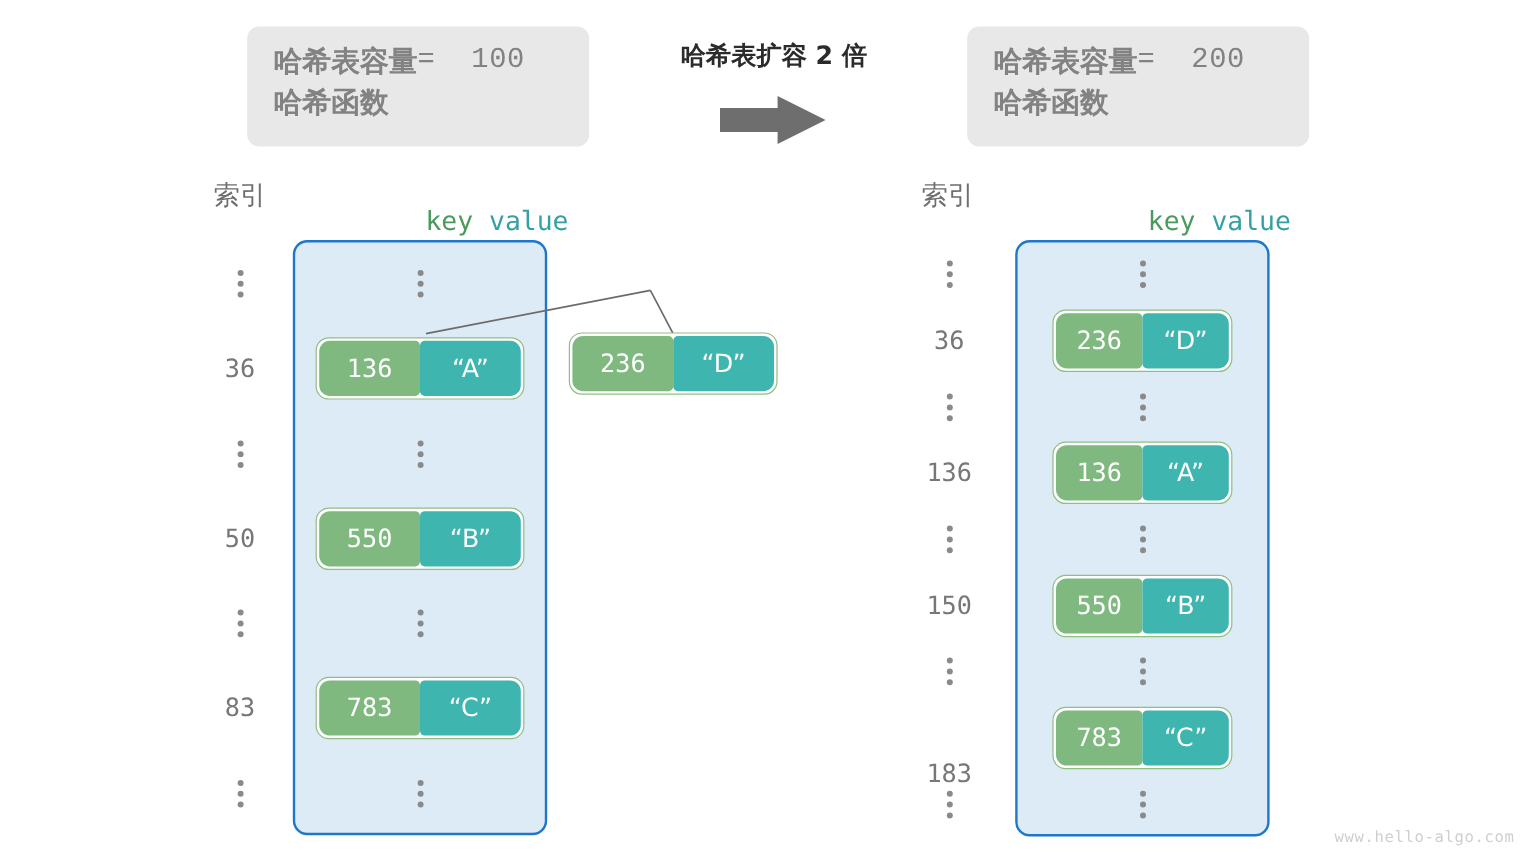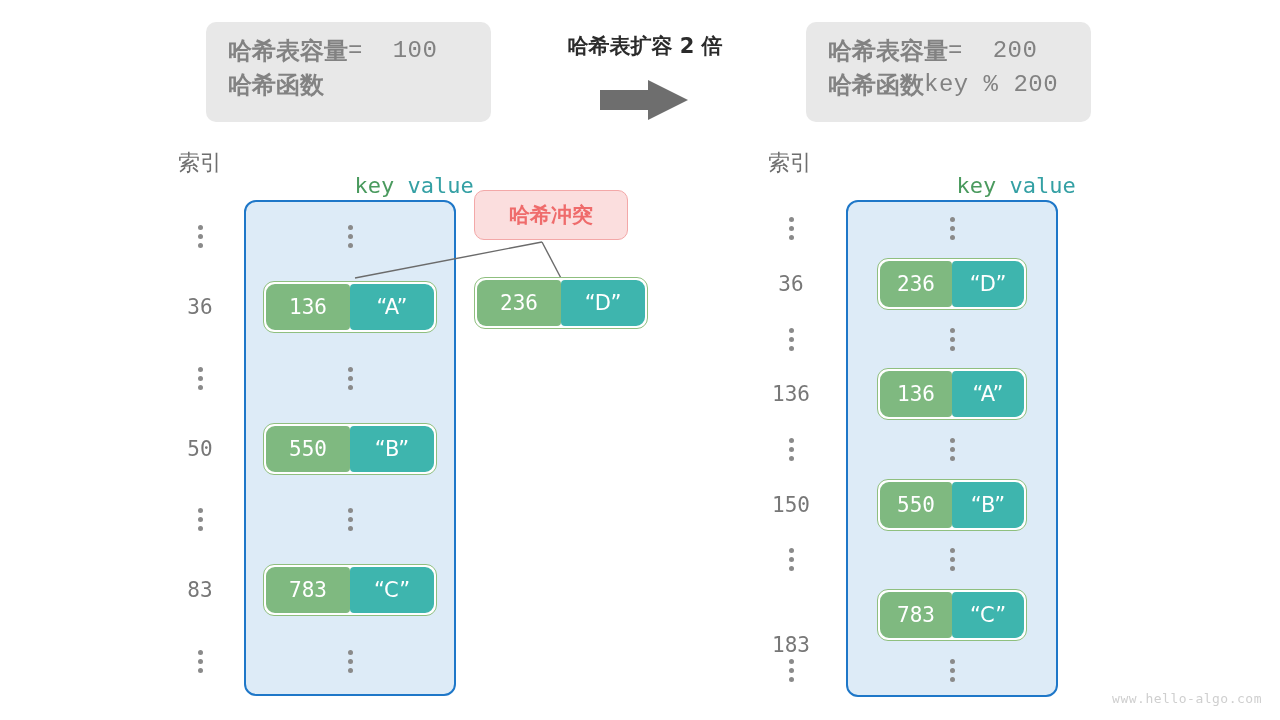--- a/index.html
+++ b/index.html
@@ -111,21 +111,20 @@
     <polygon points="0,12 48,12 48,2 88,22 48,42 48,32 0,32" fill="#6e6e6e"></polygon>
   </svg>
 
   <div class="info-box" id="info-right">
     <div class="info-line">
       <span class="cn">哈希表容量</span>
       <span class="mono">=  200</span>
     </div>
     <div class="info-line">
       <span class="cn">哈希函数</span>
-      <span class="mono">key % 200</span>
     </div>
   </div>
 
   <div class="table-block" id="before-table">
     <div class="col-head head-index" style="left:172px;top:148px;width:56px;text-align:center;">索引</div>
     <div class="col-head head-kv" style="left:275px;top:148px;white-space:pre;">
       <span class="k">key</span><span> </span><span class="v">value</span>
     </div>
     <div class="bucket-panel" id="before-panel" style="left:244px;top:200px;width:212px;height:496px;"></div>
     <div class="rows" id="before-rows">
@@ -202,21 +201,20 @@
         <div class="row" style="left: 244px; width: 212px; top: 635.2px; height: 52px;">
           <span class="dots">
             <i></i>
             <i></i>
             <i></i>
           </span>
         </div>
       </div>
   </div>
 
-  <div id="collision-box">哈希冲突</div>
   <svg id="collision-lines" viewBox="0 0 310 70">
     <path d="M25,48 L212,12" stroke="#6b6b6b" stroke-width="1.4" fill="none"></path>
     <path d="M212,12 L233,52" stroke="#6b6b6b" stroke-width="1.4" fill="none"></path>
   </svg>
   <div id="collision-pair">
     <div class="pair">
       <div class="cell key" style="width:84px;height:46px;">236</div>
       <div class="cell val" style="width:84px;height:46px;">“D”</div>
     </div>
   </div>

